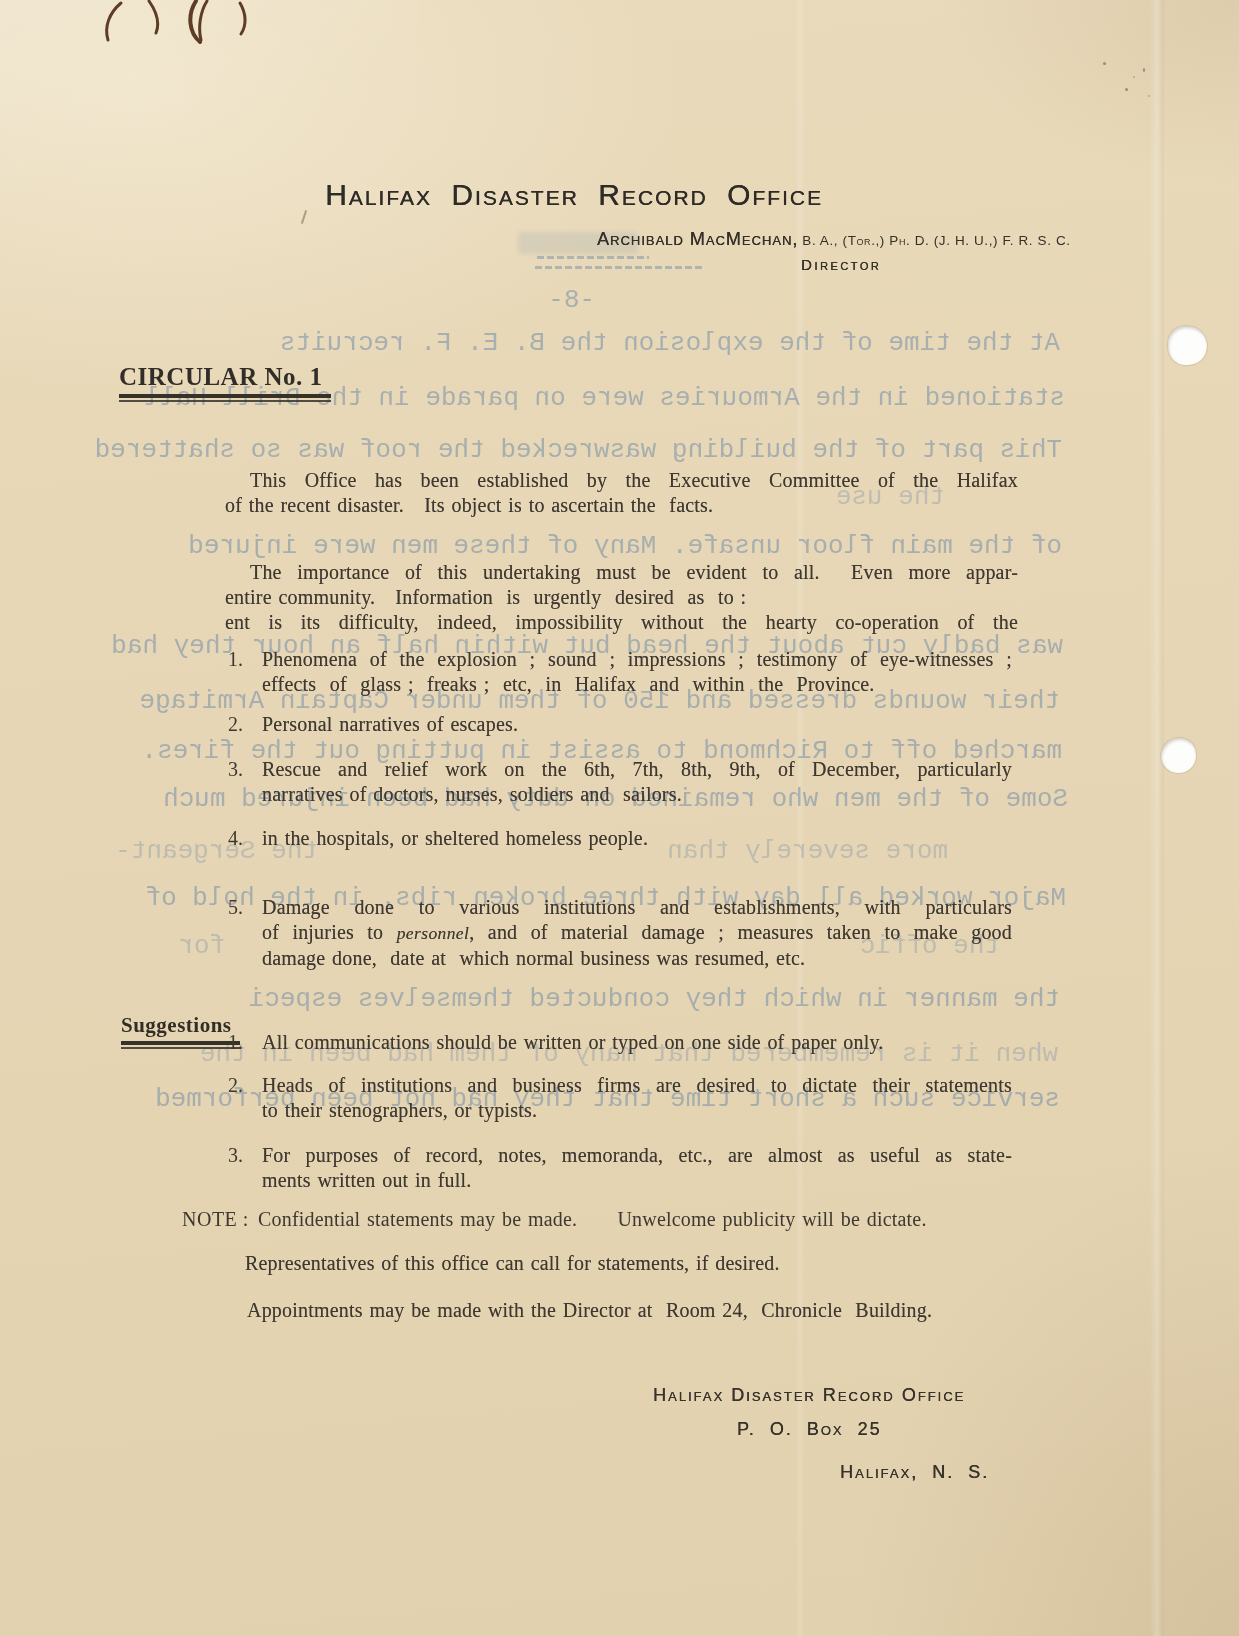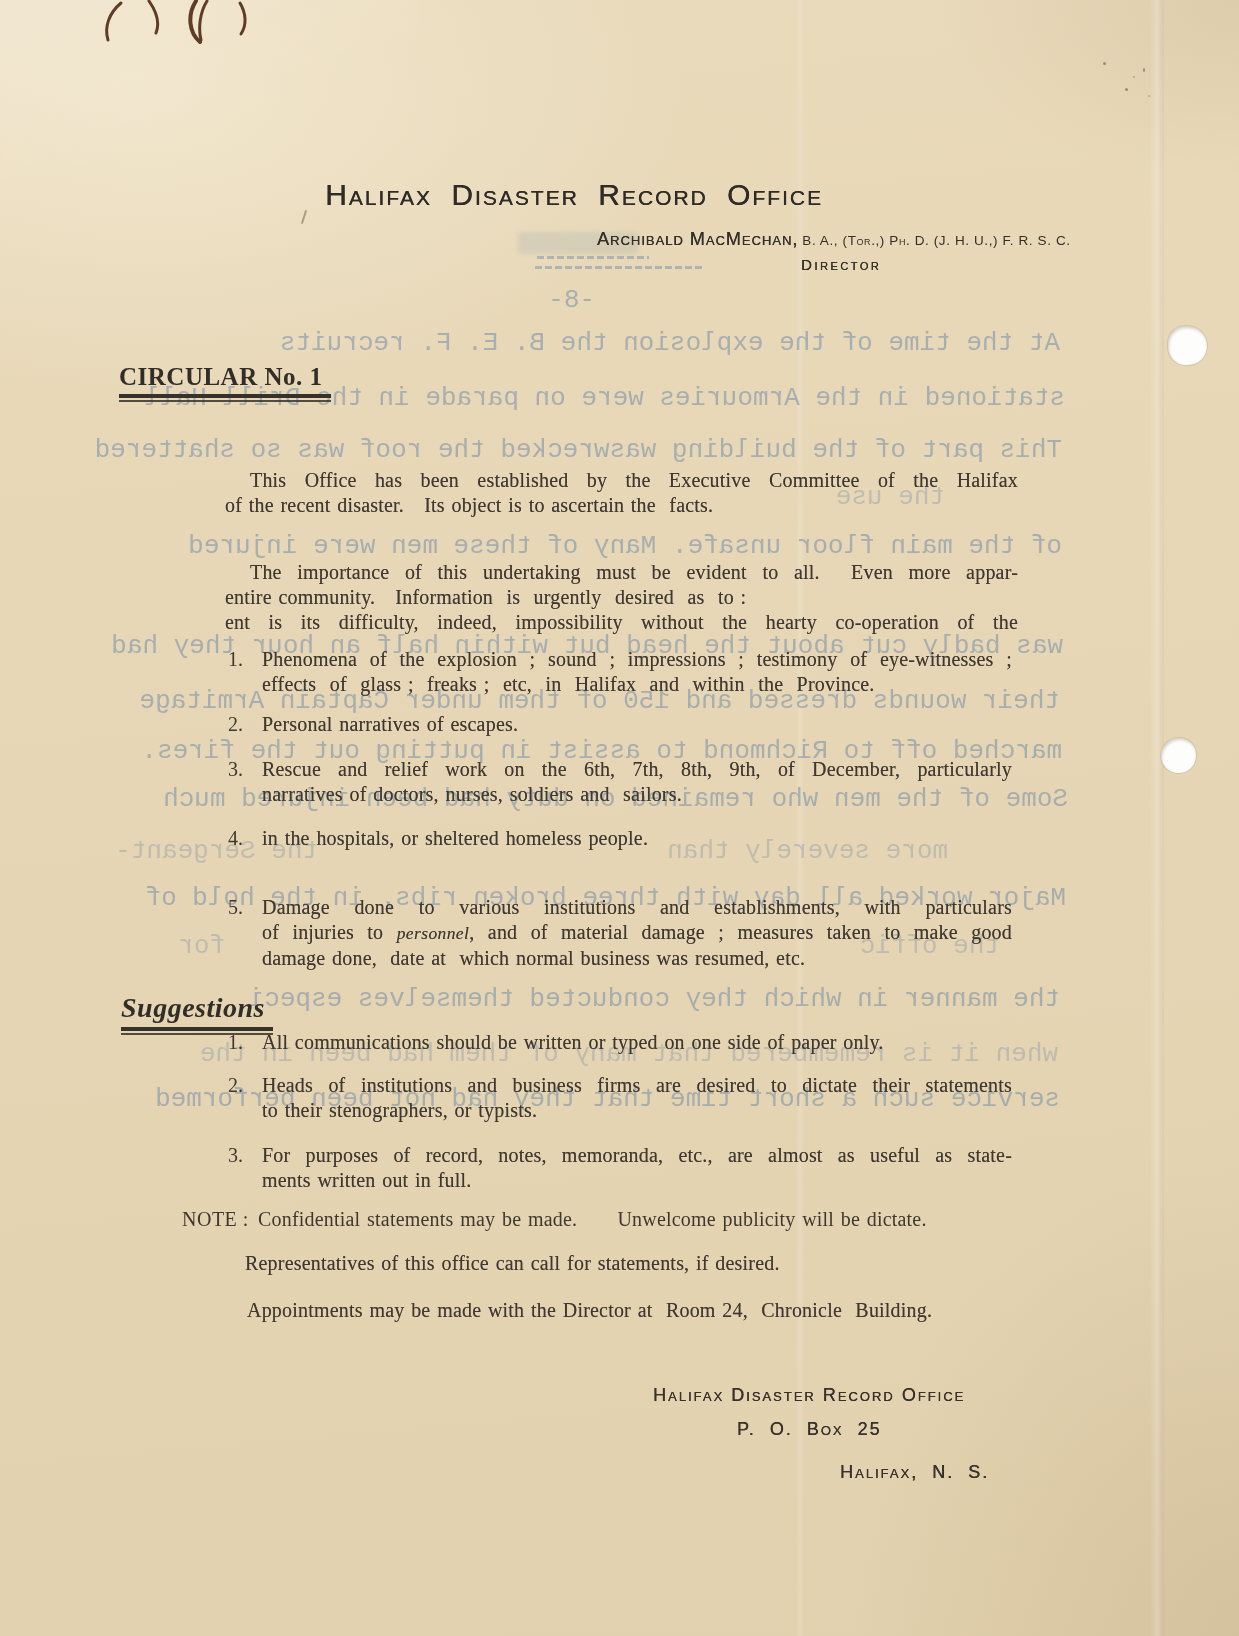--- a/index.html
+++ b/index.html
@@ -73,21 +73,21 @@
   .byname{font-size:18px;letter-spacing:1px;text-shadow:.3px 0 0 currentColor;}
   .bycreds{font-size:13.5px;letter-spacing:.6px;}
   .role{position:absolute;left:801px;top:256px;font-size:15px;letter-spacing:2.5px;color:#343029;text-shadow:.3px 0 0 currentColor;}
   .heading{
     position:absolute;margin:16px;color:#322d27;
     font-family:"Liberation Serif", serif;font-weight:bold;letter-spacing:.5px;
     display:inline-block;border-bottom:4px solid #373229;padding:0 8px 3px 0;
   }
   .heading::after{content:"";position:absolute;left:0;right:0;bottom:-8px;height:2px;background:rgba(55,50,41,.85);}
   .heading.circular{left:103px;top:347px;font-size:25px;}
-  .heading.suggestions{left:105px;top:976px;font-size:28px;font-style:italic;}
+  .heading.suggestions{left:105px;top:997px;font-size:21px;}
   .pline{
     font-size:20px;line-height:25px;color:#3e3831;
     letter-spacing:.2px;word-spacing:1.5px;white-space:pre-wrap;
     text-shadow:0 0 .5px rgba(62,56,49,.55);
   }
   .just{text-align:justify;text-align-last:justify;}
   .para{position:absolute;left:225px;width:793px;}
   .para .indent{text-indent:25px;}
   .p1{top:468px;} .p2{top:560px;}
   .item{position:absolute;}

